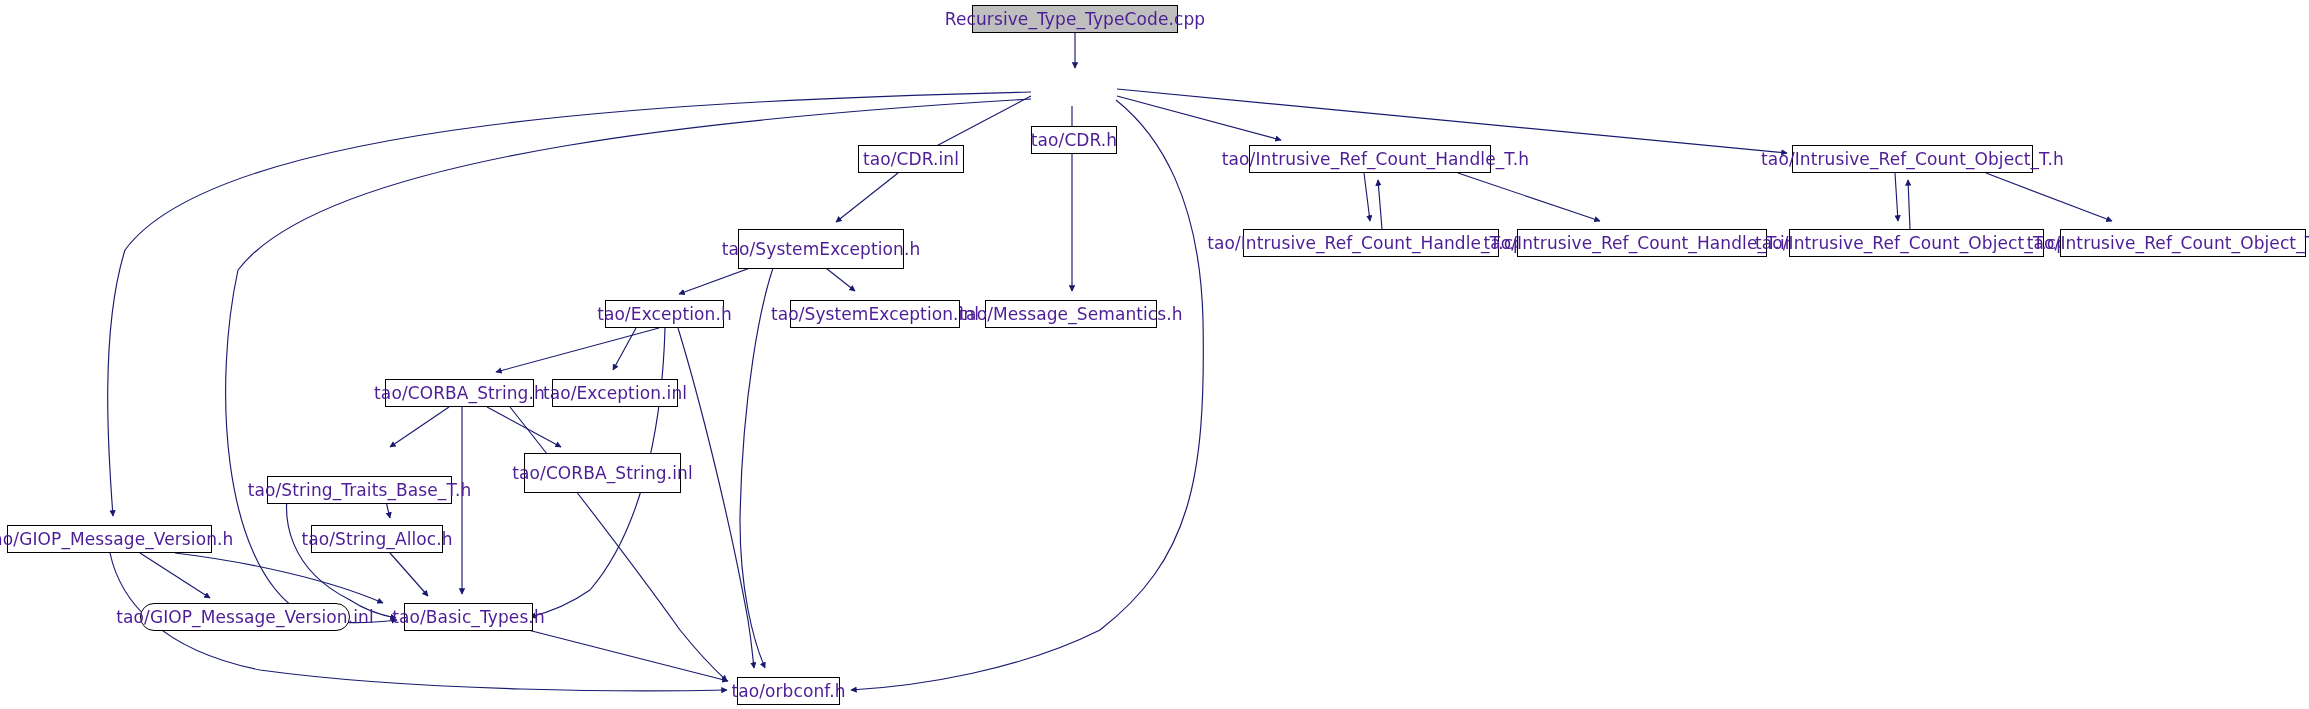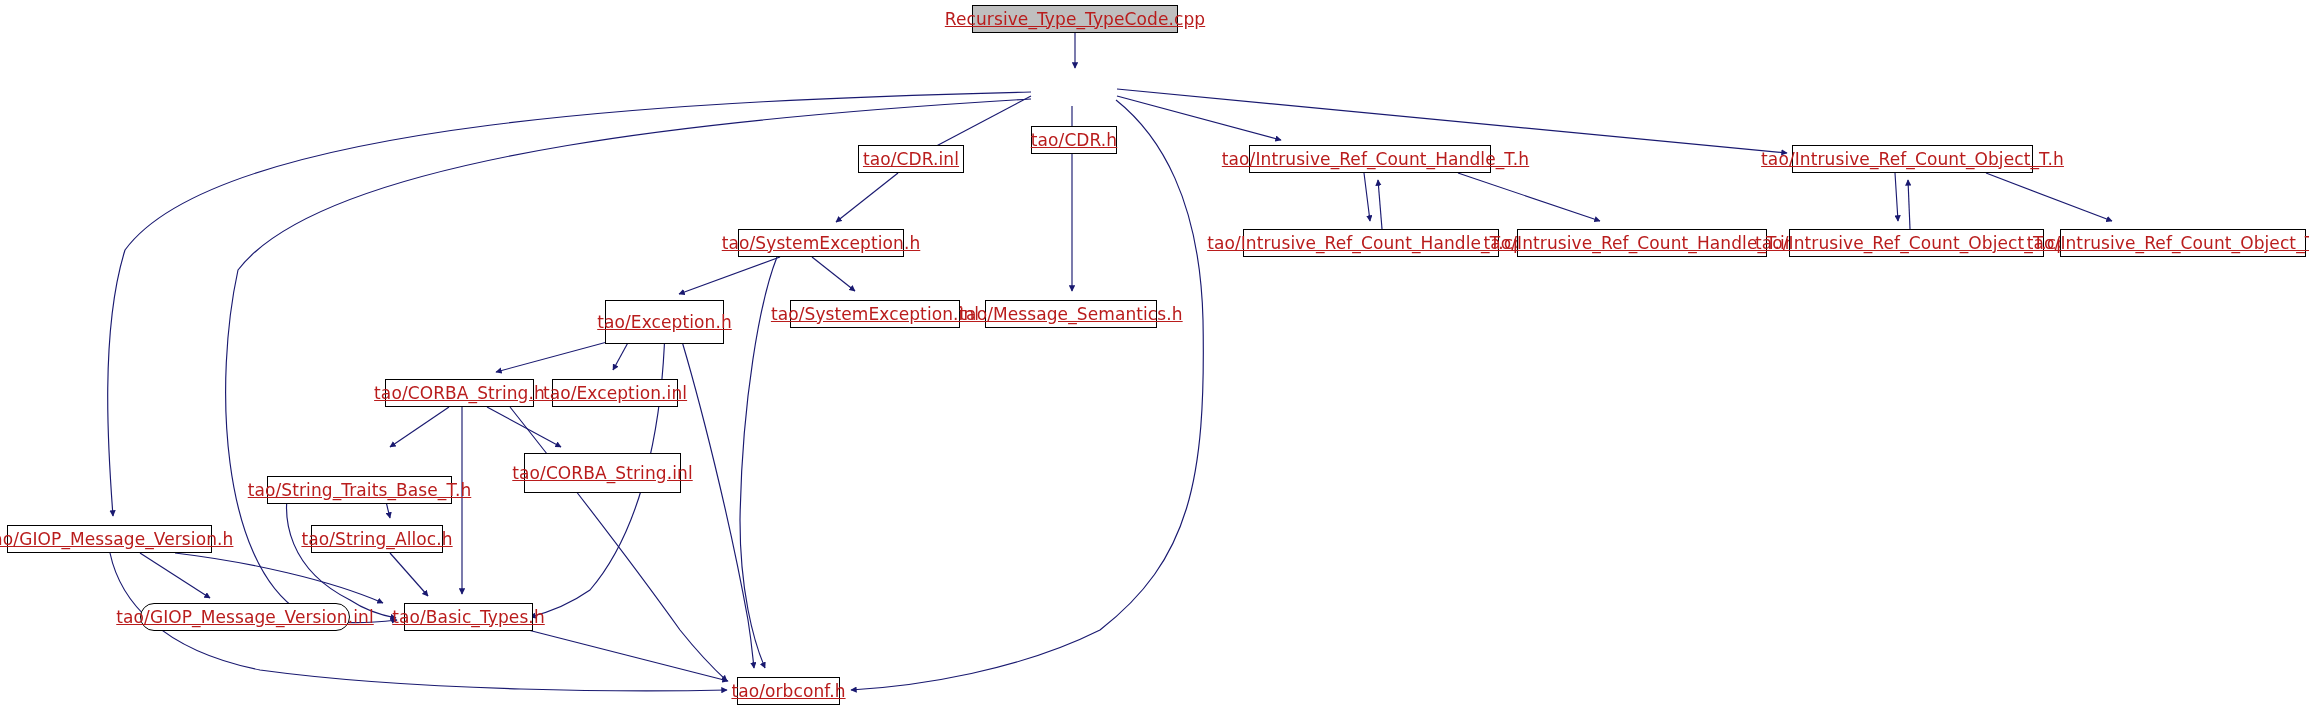--- a/index.html
+++ b/index.html
@@ -13,30 +13,29 @@
   }
   svg.edges{
     position:absolute;left:0;top:0;width:2309px;height:709px;
     pointer-events:none;
   }
   .node{
     position:absolute;
     box-sizing:border-box;
     border:1px solid #000000;
     background:#ffffff;
-    color:#b91c1c;
+    color:#4c1d95;
     display:flex;
     align-items:center;
     justify-content:center;
     white-space:nowrap;
     font-size:17px;
     line-height:1;
     letter-spacing:0.1px;
     padding:0 7px;
-    text-decoration:underline;
   }
   .node.root{
     background:#bfbfbf;
   }
 </style>
 </head>
 <body>
 
 <div id="canvas">
 
@@ -82,26 +81,26 @@
         <path d="M528,630 L728,681" stroke="#191970" marker-end="url(#arrow)"></path>
       </g>
   </svg>
 
   <div id="node-layer">
       <div class="node root" style="left: 972px; top: 5px; width: 206px; height: 28px; background: rgb(191, 191, 191); border-color: rgb(0, 0, 0);">Recursive_Type_TypeCode.cpp</div>
       <div class="node" style="left: 1031px; top: 78px; width: 86px; height: 28px; background: rgb(255, 255, 255); border-color: rgb(0, 0, 0); margin-top: 48px;">tao/CDR.h</div>
       <div class="node" style="left: 858px; top: 145px; width: 106px; height: 28px; background: rgb(255, 255, 255); border-color: rgb(0, 0, 0);">tao/CDR.inl</div>
       <div class="node" style="left: 1249px; top: 145px; width: 242px; height: 28px; background: rgb(255, 255, 255); border-color: rgb(0, 0, 0); padding-left: 18px;">tao/Intrusive_Ref_Count_Handle_T.h</div>
       <div class="node" style="left: 1792px; top: 145px; width: 241px; height: 28px; background: rgb(255, 255, 255); border-color: rgb(0, 0, 0);">tao/Intrusive_Ref_Count_Object_T.h</div>
-      <div class="node" style="left: 738px; top: 229px; width: 166px; height: 28px; background: rgb(255, 255, 255); border-color: rgb(0, 0, 0);">tao/SystemException.h</div>
+      <div class="node" style="left: 738px; top: 229px; width: 166px; height: 40px; background: rgb(255, 255, 255); border-color: rgb(0, 0, 0);">tao/SystemException.h</div>
       <div class="node" style="left: 1243px; top: 229px; width: 256px; height: 28px; background: rgb(255, 255, 255); border-color: rgb(0, 0, 0);">tao/Intrusive_Ref_Count_Handle_T.cpp</div>
       <div class="node" style="left: 1517px; top: 229px; width: 250px; height: 28px; background: rgb(255, 255, 255); border-color: rgb(0, 0, 0);">tao/Intrusive_Ref_Count_Handle_T.inl</div>
       <div class="node" style="left: 1789px; top: 229px; width: 255px; height: 28px; background: rgb(255, 255, 255); border-color: rgb(0, 0, 0);">tao/Intrusive_Ref_Count_Object_T.cpp</div>
       <div class="node" style="left: 2060px; top: 229px; width: 246px; height: 28px; background: rgb(255, 255, 255); border-color: rgb(0, 0, 0);">tao/Intrusive_Ref_Count_Object_T.inl</div>
-      <div class="node" style="left: 605px; top: 300px; width: 119px; height: 44px; background: rgb(255, 255, 255); border-color: rgb(0, 0, 0);">tao/Exception.h</div>
+      <div class="node" style="left: 605px; top: 300px; width: 119px; height: 28px; background: rgb(255, 255, 255); border-color: rgb(0, 0, 0);">tao/Exception.h</div>
       <div class="node" style="left: 790px; top: 300px; width: 170px; height: 28px; background: rgb(255, 255, 255); border-color: rgb(0, 0, 0);">tao/SystemException.inl</div>
       <div class="node" style="left: 985px; top: 300px; width: 172px; height: 28px; background: rgb(255, 255, 255); border-color: rgb(0, 0, 0);">tao/Message_Semantics.h</div>
       <div class="node" style="left: 385px; top: 379px; width: 149px; height: 28px; background: rgb(255, 255, 255); border-color: rgb(0, 0, 0);">tao/CORBA_String.h</div>
       <div class="node" style="left: 552px; top: 379px; width: 126px; height: 28px; background: rgb(255, 255, 255); border-color: rgb(0, 0, 0);">tao/Exception.inl</div>
       <div class="node" style="left: 267px; top: 453px; width: 185px; height: 28px; background: rgb(255, 255, 255); border-color: rgb(0, 0, 0); margin-top: 23px;">tao/String_Traits_Base_T.h</div>
       <div class="node" style="left: 524px; top: 453px; width: 157px; height: 40px; background: rgb(255, 255, 255); border-color: rgb(0, 0, 0);">tao/CORBA_String.inl</div>
       <div class="node" style="left: 311px; top: 525px; width: 132px; height: 28px; background: rgb(255, 255, 255); border-color: rgb(0, 0, 0);">tao/String_Alloc.h</div>
       <div class="node" style="left: 7px; top: 525px; width: 205px; height: 28px; background: rgb(255, 255, 255); border-color: rgb(0, 0, 0);">tao/GIOP_Message_Version.h</div>
       <div class="node" style="left: 140px; top: 603px; width: 210px; height: 28px; background: rgb(255, 255, 255); border-color: rgb(0, 0, 0); border-radius: 14px;">tao/GIOP_Message_Version.inl</div>
       <div class="node" style="left: 404px; top: 603px; width: 129px; height: 28px; background: rgb(255, 255, 255); border-color: rgb(0, 0, 0);">tao/Basic_Types.h</div>

